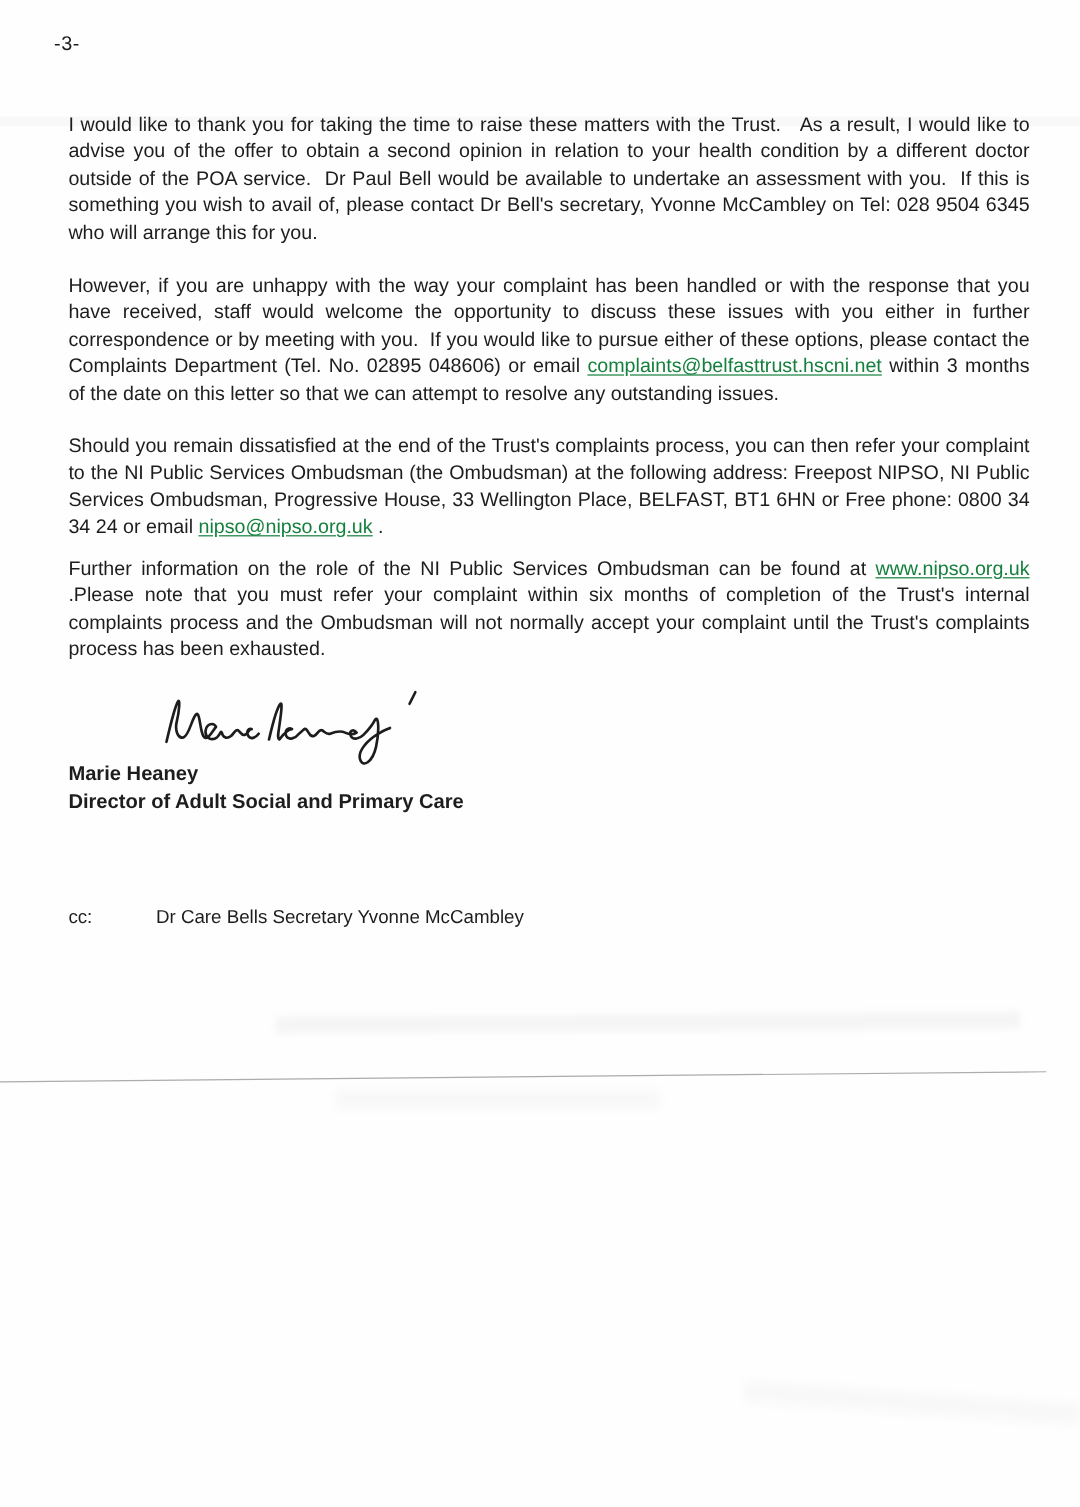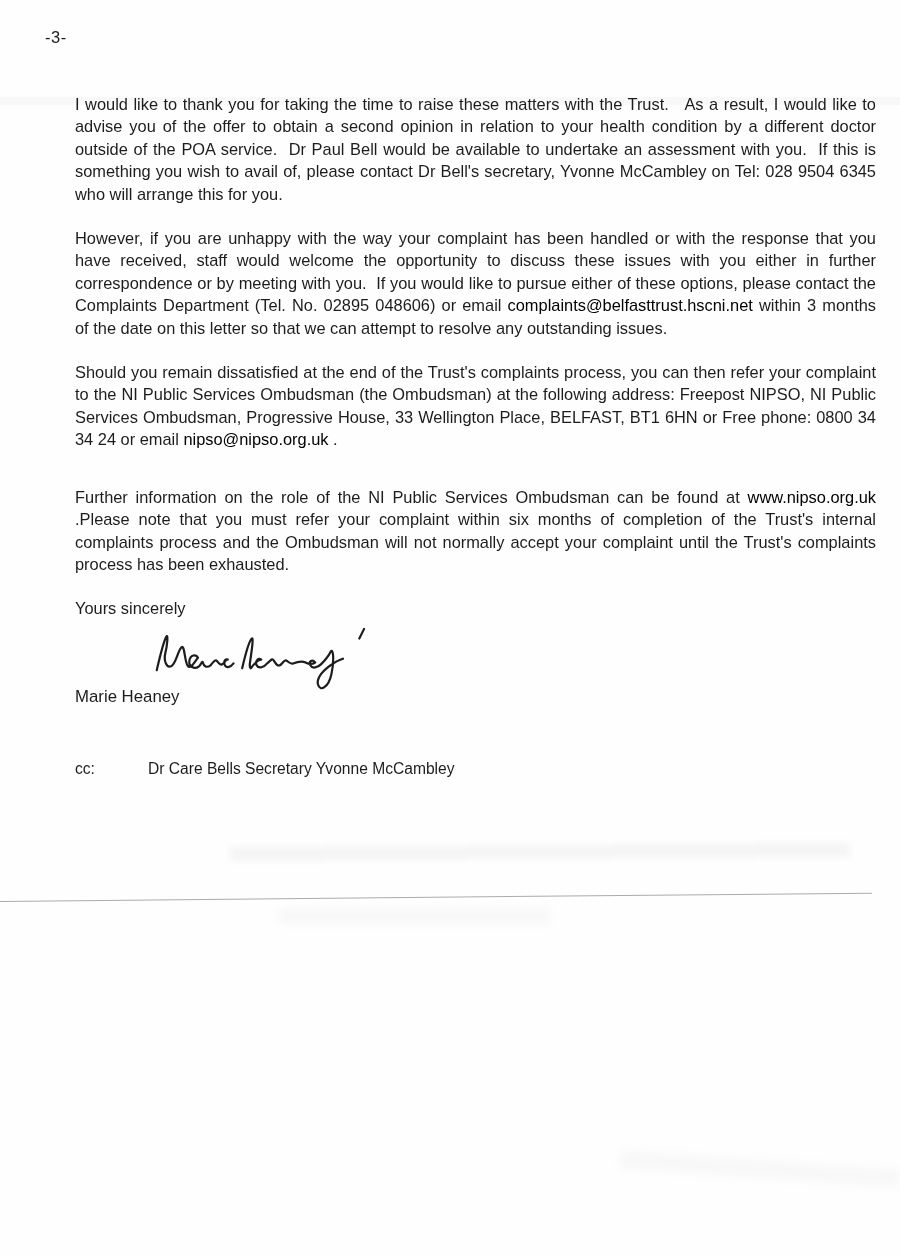--- a/index.html
+++ b/index.html
@@ -14,53 +14,54 @@
   }
   .pageno {
     position: absolute;
     left: 45px;
     top: 28px;
     font-size: 16.5px;
     letter-spacing: 0.5px;
   }
   .content {
     position: absolute;
-    left: 75px;
+    left: 57px;
     top: 93px;
     width: 801px;
   }
   .para {
     margin: 0 0 22px 0;
     font-size: 16.4px;
     line-height: 22.4px;
     text-align: justify;
     white-space: pre-wrap;
   }
-  .para.wider-gap { margin-bottom: 35px; }
+  .para.wider-gap { margin-bottom: 12px; }
   .doclink {
-    color: #000000;
+    color: #15803d;
+    text-decoration: underline;
     text-underline-offset: 2px;
   }
   .closing {
     margin: 18px 0 0 0;
     font-size: 16.4px;
     line-height: 22.4px;
   }
   .sig-row {
     margin: 6px 0 0 66px;
     height: 64px;
   }
   .sig-block {
     margin-top: -4px;
-    font-weight: normal;
+    font-weight: bold;
     font-size: 16.8px;
     line-height: 22.6px;
   }
   .cc-row {
-    margin-top: 50px;
+    margin-top: 74px;
     display: flex;
     font-size: 15.6px;
     line-height: 22px;
   }
   .cc-label { width: 73px; flex: 0 0 73px; }
   .cc-names { flex: 1; }
   
   .artifact { position: absolute; pointer-events: none; }
   .streak-top { left: 0; top: 97px; width: 900px; height: 8px; background: rgba(0,0,0,0.025); }
   .smudge-mid { left: 230px; top: 845px; width: 620px; height: 14px; background: rgba(0,0,0,0.035); filter: blur(3px); transform: rotate(-0.4deg); }
@@ -80,32 +81,32 @@
   <div class="content">
 
     <p class="para"><span>I would like to thank you for taking the time to raise these matters with the Trust.   As a result, I would like to advise you of the offer to obtain a second opinion in relation to your health condition by a different doctor outside of the POA service.  Dr Paul Bell would be available to undertake an assessment with you.  If this is something you wish to avail of, please contact Dr Bell's secretary, Yvonne McCambley on Tel: 028 9504 6345 who will arrange this for you.</span></p>
 
     <p class="para"><span>However, if you are unhappy with the way your complaint has been handled or with the response that you have received, staff would welcome the opportunity to discuss these issues with you either in further correspondence or by meeting with you.  If you would like to pursue either of these options, please contact the Complaints Department (Tel. No. 02895 048606) or email </span><span class="doclink">complaints@belfasttrust.hscni.net</span><span> within 3 months of the date on this letter so that we can attempt to resolve any outstanding issues.</span></p>
 
     <p class="para wider-gap"><span>Should you remain dissatisfied at the end of the Trust's complaints process, you can then refer your complaint to the NI Public Services Ombudsman (the Ombudsman) at the following address: Freepost NIPSO, NI Public Services Ombudsman, Progressive House, 33 Wellington Place, BELFAST, BT1 6HN or Free phone: 0800 34 34 24 or email </span><span class="doclink">nipso@nipso.org.uk</span><span> .</span></p>
 
     <p class="para"><span>Further information on the role of the NI Public Services Ombudsman can be found at </span><span class="doclink">www.nipso.org.uk</span><span> .Please note that you must refer your complaint within six months of completion of the Trust's internal complaints process and the Ombudsman will not normally accept your complaint until the Trust's complaints process has been exhausted.</span></p>
 
-    <p class="closing">Yours sincerely</p>
 
     <div class="sig-row">
       <svg viewBox="0 0 240 75" width="235" height="72" aria-hidden="true">
         <path d="M14,46 C17,33 21,16 24,11 C26,8 25,20 23,28 C21,36 24,44 29,42 C34,40 36,25 40,22 C43,20 43,36 46,41 C49,46 53,38 57,33 C55,29 49,30 48,36 C47,42 53,46 58,42 C61,39 61,36 62,38 C63,42 66,44 70,41 C73,38 74,35 76,36 C78,37 79,41 82,40 C85,39 86,34 88,35 C85,34 83,37 85,41 C87,44 91,43 94,39" fill="none" stroke="#1d1d1d" stroke-width="2.3" stroke-linecap="round" stroke-linejoin="round"></path>
         <path d="M103,44 C106,31 110,16 113,13 C115,11 113,25 112,32 C111,39 110,43 112,44 C115,40 119,35 123,35 C120,33 116,36 118,41 C120,45 126,43 129,39 C133,36 134,33 136,36 C138,39 139,42 142,41 C145,40 146,35 149,36 C151,37 153,40 156,39 C161,37 165,36 169,38 C173,40 176,40 179,38 C176,34 172,37 174,41 C176,45 182,43 185,40 C189,36 193,31 195,27 C198,22 199,36 196,50 C193,64 184,69 182,61 C180,54 188,45 198,39 C202,36 206,35 208,34" fill="none" stroke="#1d1d1d" stroke-width="2.3" stroke-linecap="round" stroke-linejoin="round"></path>
         <path d="M225,13 L230,3" fill="none" stroke="#1d1d1d" stroke-width="2.3" stroke-linecap="round"></path>
       </svg>
     </div>
 
     <div class="sig-block">
       <div>Marie Heaney</div>
+      <div>Director of Adult Social and Primary Care</div>
     </div>
 
     <div class="cc-row">
       <div class="cc-label">cc:</div>
       <div class="cc-names">
         <div>Dr Care Bells Secretary Yvonne McCambley</div>
       </div>
     </div>
 
   </div>

